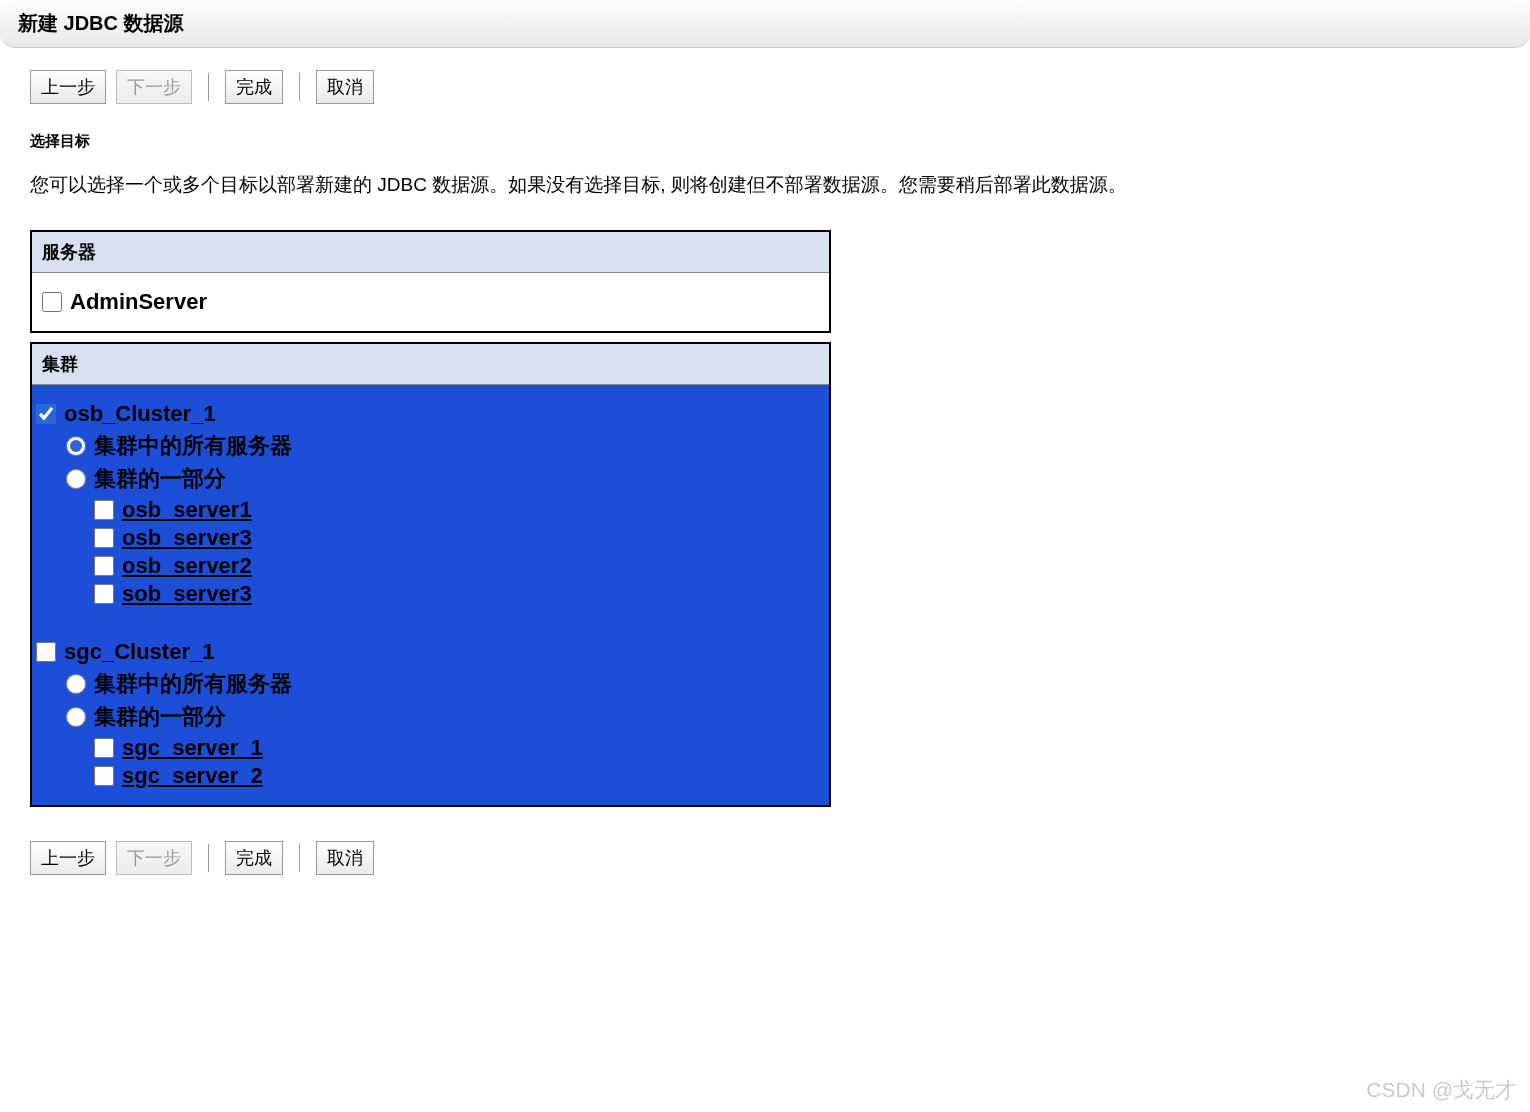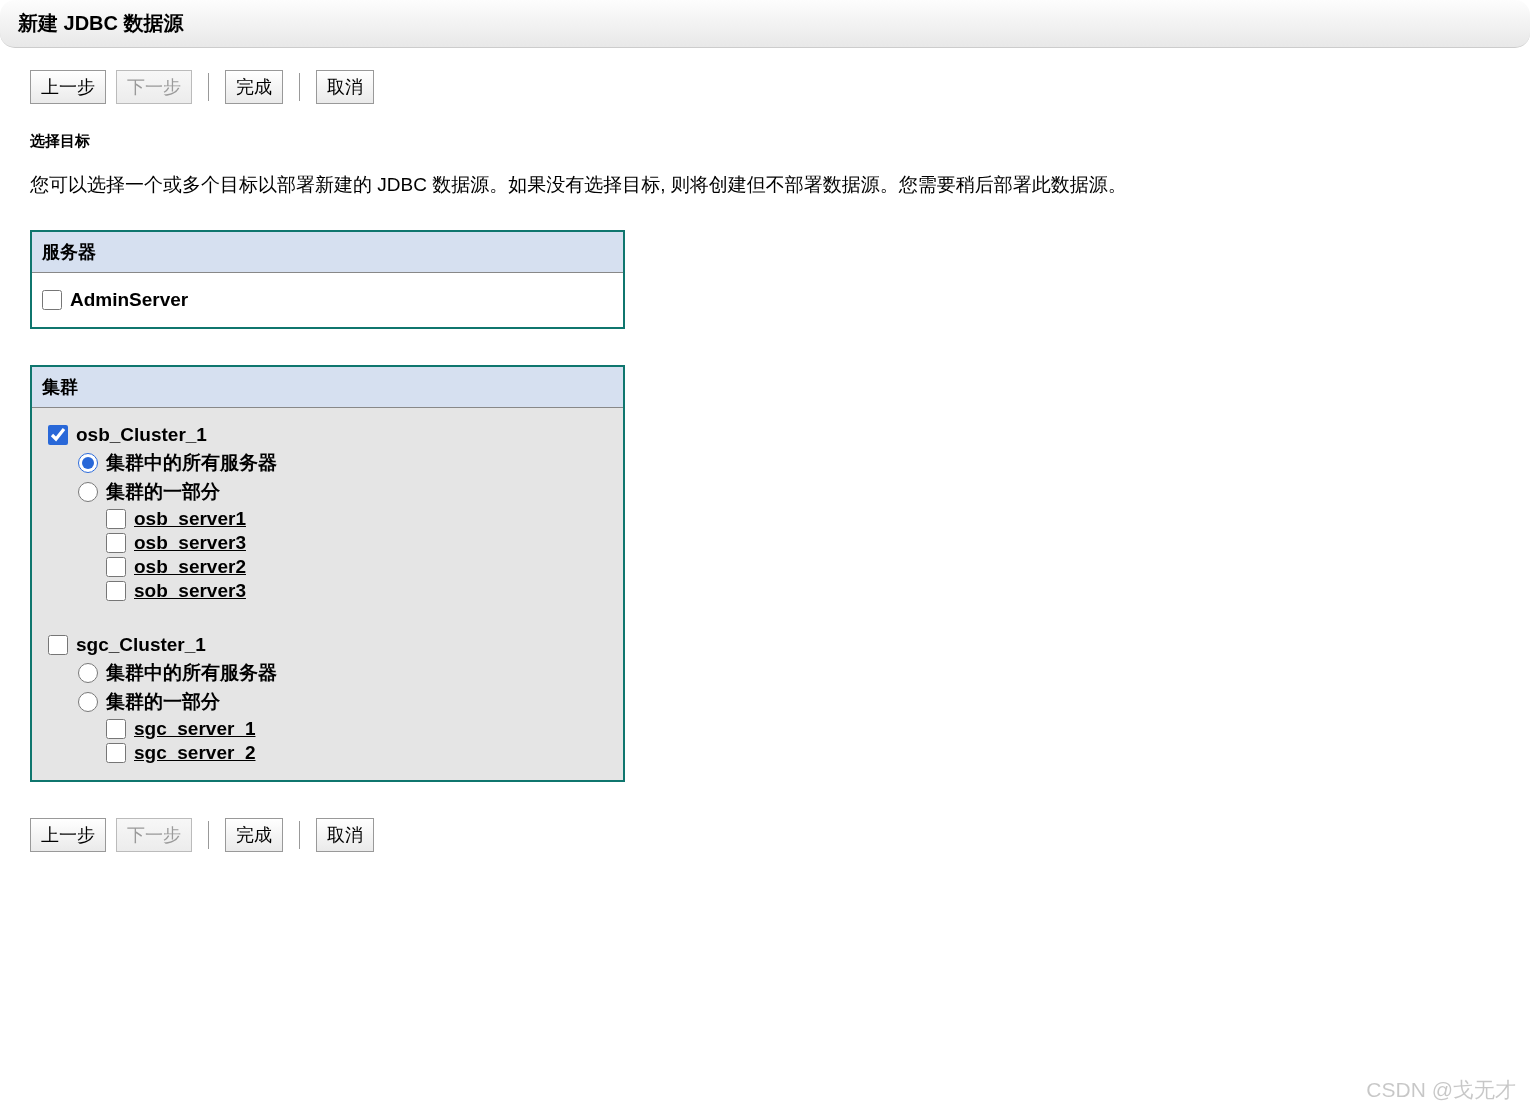--- a/index.html
+++ b/index.html
@@ -52,50 +52,50 @@
       font-size: 15px;
       font-weight: bold;
       margin-bottom: 20px;
     }
     .description {
       font-size: 19px;
       margin-bottom: 30px;
       line-height: 1.5;
     }
     .panel {
-      width: 595px;
-      border: 2px solid #0f766e;
-      margin-bottom: 36px;
+      width: 801px;
+      border: 2px solid #000000;
+      margin-bottom: 9px;
     }
     .panel-header {
       background: #d6e0f0;
       border-bottom: 1px solid #888;
       padding: 8px 10px;
       font-size: 18px;
       font-weight: bold;
     }
     .panel-body {
       padding: 14px 10px;
       background: #fff;
     }
     .cluster-panel .cluster-block:first-child {
       border-bottom: 1px solid #888;
     }
     .cluster-block {
-      padding: 14px 16px;
-      background: #e5e5e5;
+      padding: 14px 4px;
+      background: #1d4ed8;
     }
     .check-row {
       display: flex;
       align-items: center;
       gap: 8px;
       margin: 2px 0;
     }
     .check-row label, .radio-row label {
-      font-size: 19px;
+      font-size: 22px;
       font-weight: bold;
     }
     .radio-group {
       margin-left: 30px;
       margin-top: 4px;
     }
     .radio-row {
       display: flex;
       align-items: center;
       gap: 8px;

